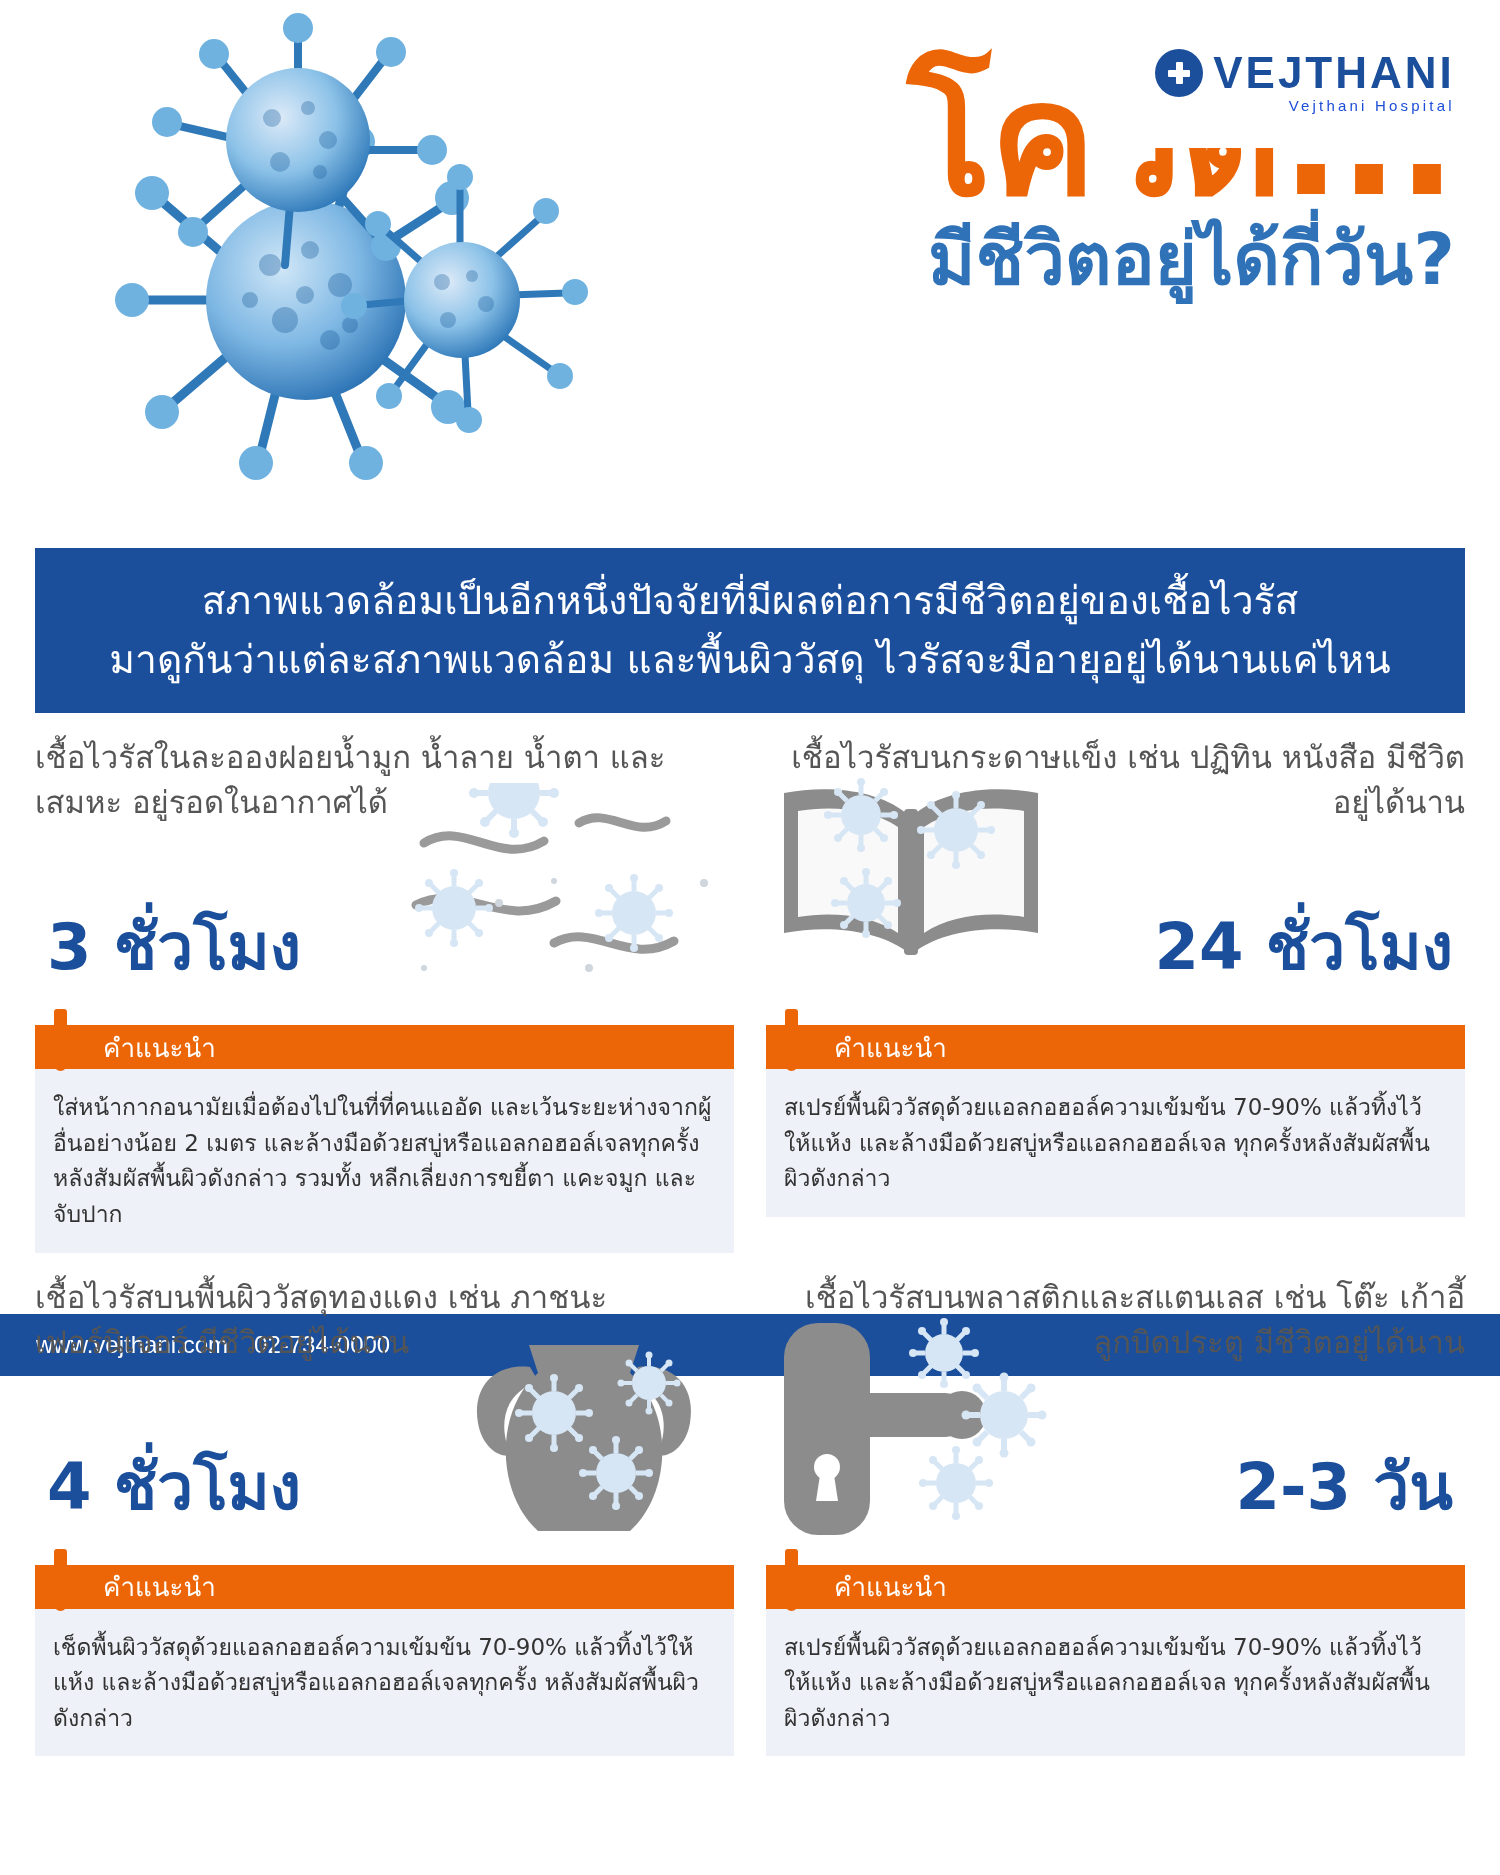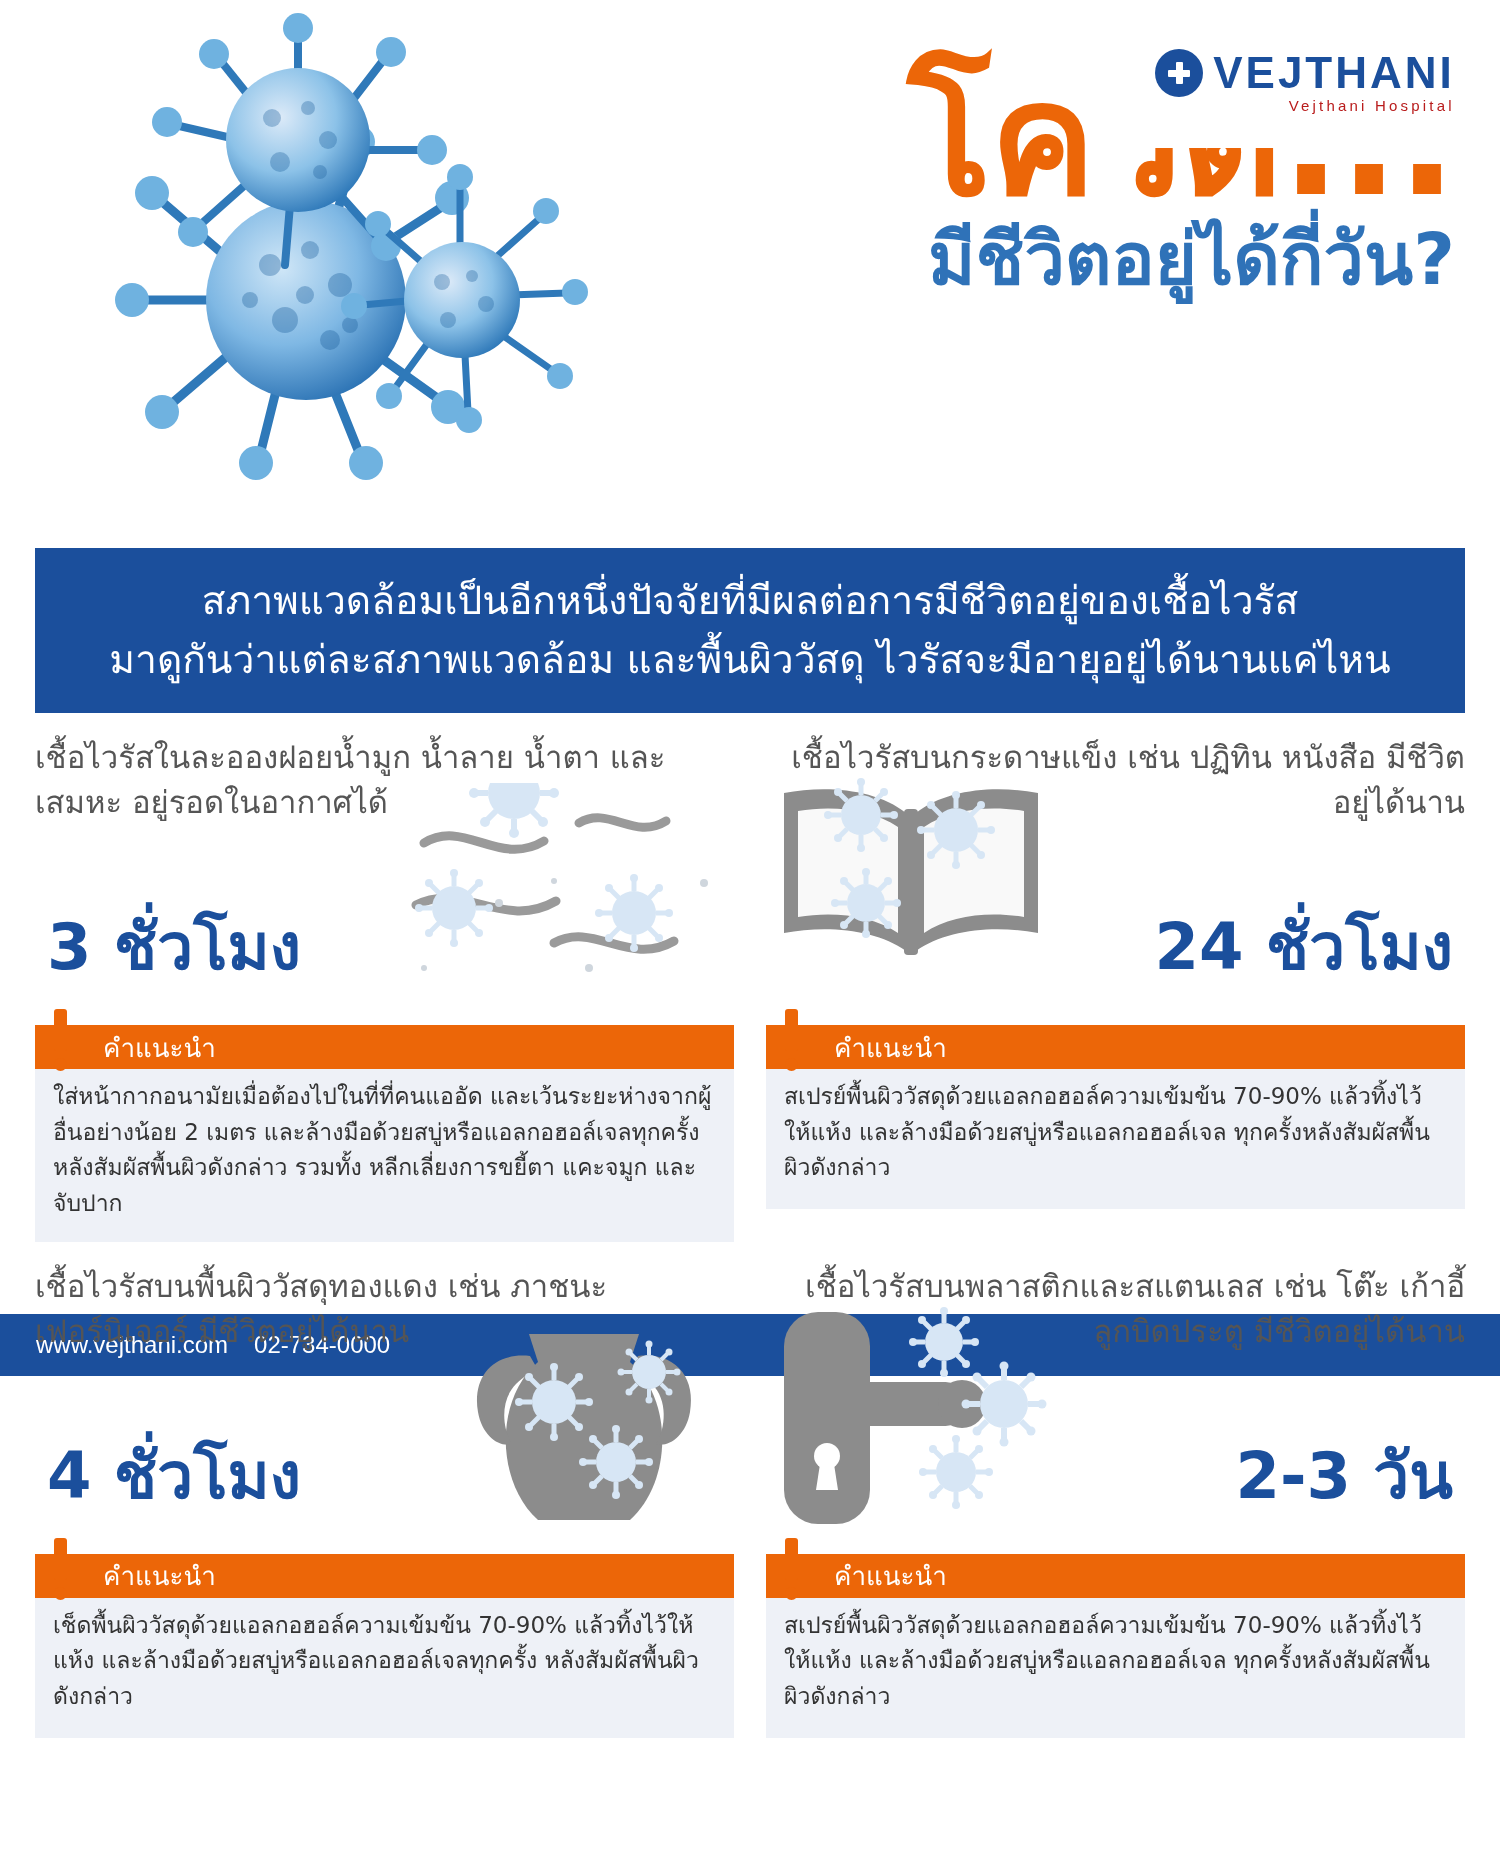--- a/index.html
+++ b/index.html
@@ -47,21 +47,21 @@
     content: ""; position: absolute; background: #ffffff; border-radius: 1px;
   }
   .logo-cross:before { width: 22px; height: 7px; left: 13px; top: 20.5px; }
   .logo-cross:after  { height: 22px; width: 7px; top: 13px; left: 20.5px; }
   .logo-text { line-height: 1; }
   .logo-main {
     font-size: 44px; font-weight: bold; letter-spacing: 3px; color: #1b4f9c;
     font-family: "Liberation Sans", sans-serif;
   }
   .logo-sub {
-    font-size: 15px; letter-spacing: 3.2px; color: #b91c1c; text-align: right;
+    font-size: 15px; letter-spacing: 3.2px; color: #1d4ed8; text-align: right;
     font-family: "Liberation Sans", sans-serif; margin-top: 3px;
   }
 
   .virus-art { position: absolute; left: 40px; top: 0px; width: 560px; height: 520px; z-index: 2; }
 
   .title-block {
     position: absolute; right: 45px; top: 60px; text-align: right; z-index: 4;
   }
   .title-main {
     font-size: 158px; line-height: 1.0; color: #ec6608; font-weight: bold;
@@ -119,21 +119,21 @@
   }
   .bang-bar {
     width: 13px; height: 42px; background: #ec6608;
     border-radius: 3px 3px 2px 2px;
   }
   .bang-dot { width: 13px; height: 13px; border-radius: 50%; background: #ec6608; }
 
   .advice-body {
     background: #eef1f7; color: #333333;
     font-size: 23px; line-height: 1.55;
-    padding: 10px 18px 20px 18px;
+    padding: 21px 18px 20px 18px;
     min-height: 140px;
   }
 
   
   .footer {
     position: absolute; left: 0; bottom: 0; width: 1500px; height: 62px;
     background: #1b4f9c; color: #ffffff;
     display: flex; align-items: center; padding-left: 36px; gap: 26px;
     font-size: 24px; font-family: "Liberation Sans", sans-serif;
   }

